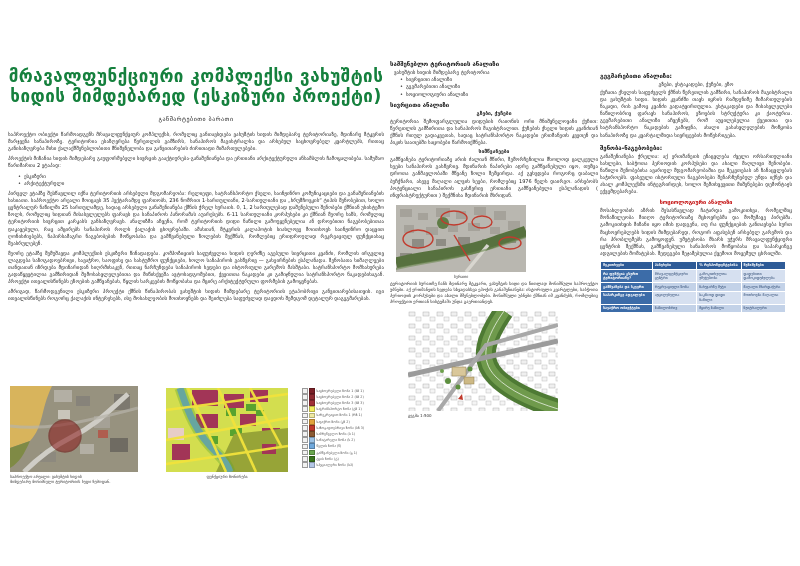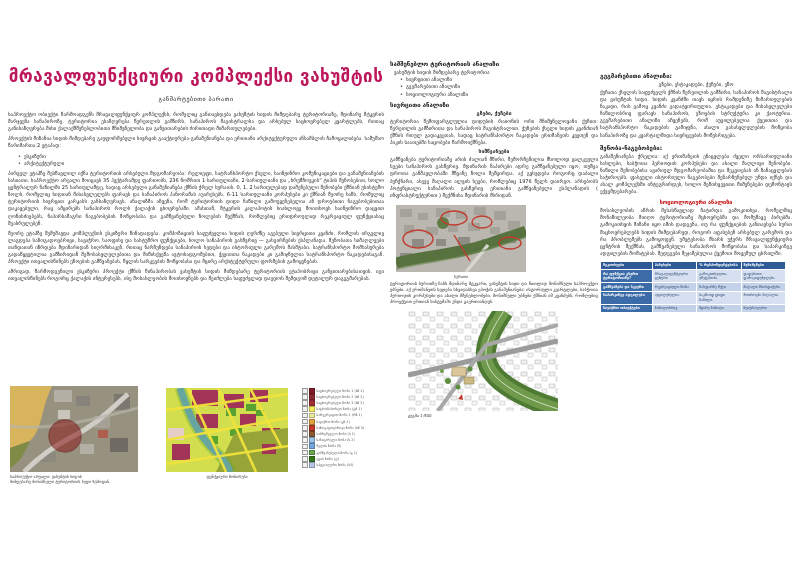--- a/index.html
+++ b/index.html
@@ -1,20 +1,20 @@
 <!DOCTYPE html>
 <html><head>
 <meta charset="utf-8">
 <style>
   html,body{margin:0;padding:0;background:#e9e9e9;}
   #page{position:relative;width:800px;height:566px;background:#fff;overflow:hidden;
         font-family:"DejaVu Sans",sans-serif;color:#1a1a1a;}
   
   .col-left{position:absolute;left:8px;top:66px;width:376px;}
-  .doc-title{font-size:17px;font-weight:bold;text-align:center;line-height:1.18;letter-spacing:.5px;color:#be185d;}
+  .doc-title{font-size:17px;font-weight:bold;text-align:center;line-height:1.18;letter-spacing:.5px;color:#15803d;}
   .doc-subtitle{font-size:6px;text-align:center;margin-top:9px;color:#222;letter-spacing:.5px;}
   .body-text{font-size:5px;line-height:1.42;text-align:justify;color:#222;}
   .col-left .body-text{margin-top:9px;}
   .body-text p{margin:0 0 3px 0;}
   ul.bullets{margin:0 0 3px 10px;padding:0;list-style:none;}
   ul.bullets li{font-size:5px;line-height:1.45;}
   ul.bullets li:before{content:"•";margin-right:3px;}
   
   .graphics-row{position:absolute;left:10px;top:386px;width:374px;}
   .fig{position:absolute;}
@@ -44,20 +44,21 @@
   svg{display:block;}
 </style>
 </head>
 <body>
 
 <div id="page">
 
   <div class="col-left">
     <div class="doc-title">
       <div>მრავალფუნქციური კომპლექსი ვახუშტის</div>
+      <div>ხიდის მიმდებარედ (ესკიზური პროექტი)</div>
     </div>
     <div class="doc-subtitle">განმარტებითი ბარათი</div>
     <div class="body-text">
       <p>საპროექტო ობიექტი წარმოადგენს მრავალფუნქციურ კომპლექსს, რომელიც განთავსდება ვახუშტის ხიდის მიმდებარე ტერიტორიაზე, მდინარე მტკვრის მარჯვენა სანაპიროზე. ტერიტორია ესაზღვრება წერეთლის გამზირს, სანაპიროს მაგისტრალსა და არსებულ საცხოვრებელ კვარტლებს, რითაც განისაზღვრება მისი ქალაქმშენებლობითი მნიშვნელობა და განვითარების ძირითადი მიმართულებები.</p>
       <p>პროექტის მიზანია ხიდის მიმდებარე გაუფორმებელი სივრცის გააქტიურება-განაშენიანება და ერთიანი არქიტექტურული ანსამბლის ჩამოყალიბება. სამუშაო წარიმართა 2 ეტაპად:</p>
       <ul class="bullets">
         <li>ესკიზური</li>
           <li>არქიტექტურული</li>
       </ul>
       <p>პირველ ეტაპზე შესწავლილ იქნა ტერიტორიის არსებული მდგომარეობა: რელიეფი, სატრანსპორტო ქსელი, საინჟინრო კომუნიკაციები და განაშენიანების ხასიათი. საპროექტო არეალი მოიცავს 35 ჰექტარამდე ფართობს, 236 ნომრით 1-სართულიანი, 2-სართულიანი და „ხრუშჩოვკის“ ტიპის შენობებით, ხოლო ცენტრალურ ნაწილში 25 სართულამდე, სადაც არსებული განაშენიანება ქმნის ჭრელ სურათს. 0, 1, 2 სართულებად დაშენებული შენობები ქმნიან უსისტემო ზოლს, რომელიც ხიდთან მისასვლელებს ფარავს და სანაპიროს პანორამას აუარესებს. 6-11 სართულიანი კორპუსები კი ქმნიან მეორე ხაზს, რომელიც ტერიტორიის სივრცით კარკასს განსაზღვრავს. ანალიზმა აჩვენა, რომ ტერიტორიის დიდი ნაწილი გამოუყენებელია ან დროებითი ნაგებობებითაა დაკავებული, რაც ამცირებს სანაპიროს როლს ქალაქის ცხოვრებაში. ამასთან, მტკვრის კალაპოტის სიახლოვე მოითხოვს საინჟინრო დაცვით ღონისძიებებს, ნაპირსამაგრი ნაგებობების მოწყობასა და გამწვანებული ზოლების შექმნას, რომლებიც ერთდროულად რეკრეაციულ ფუნქციასაც შეასრულებენ.</p>

